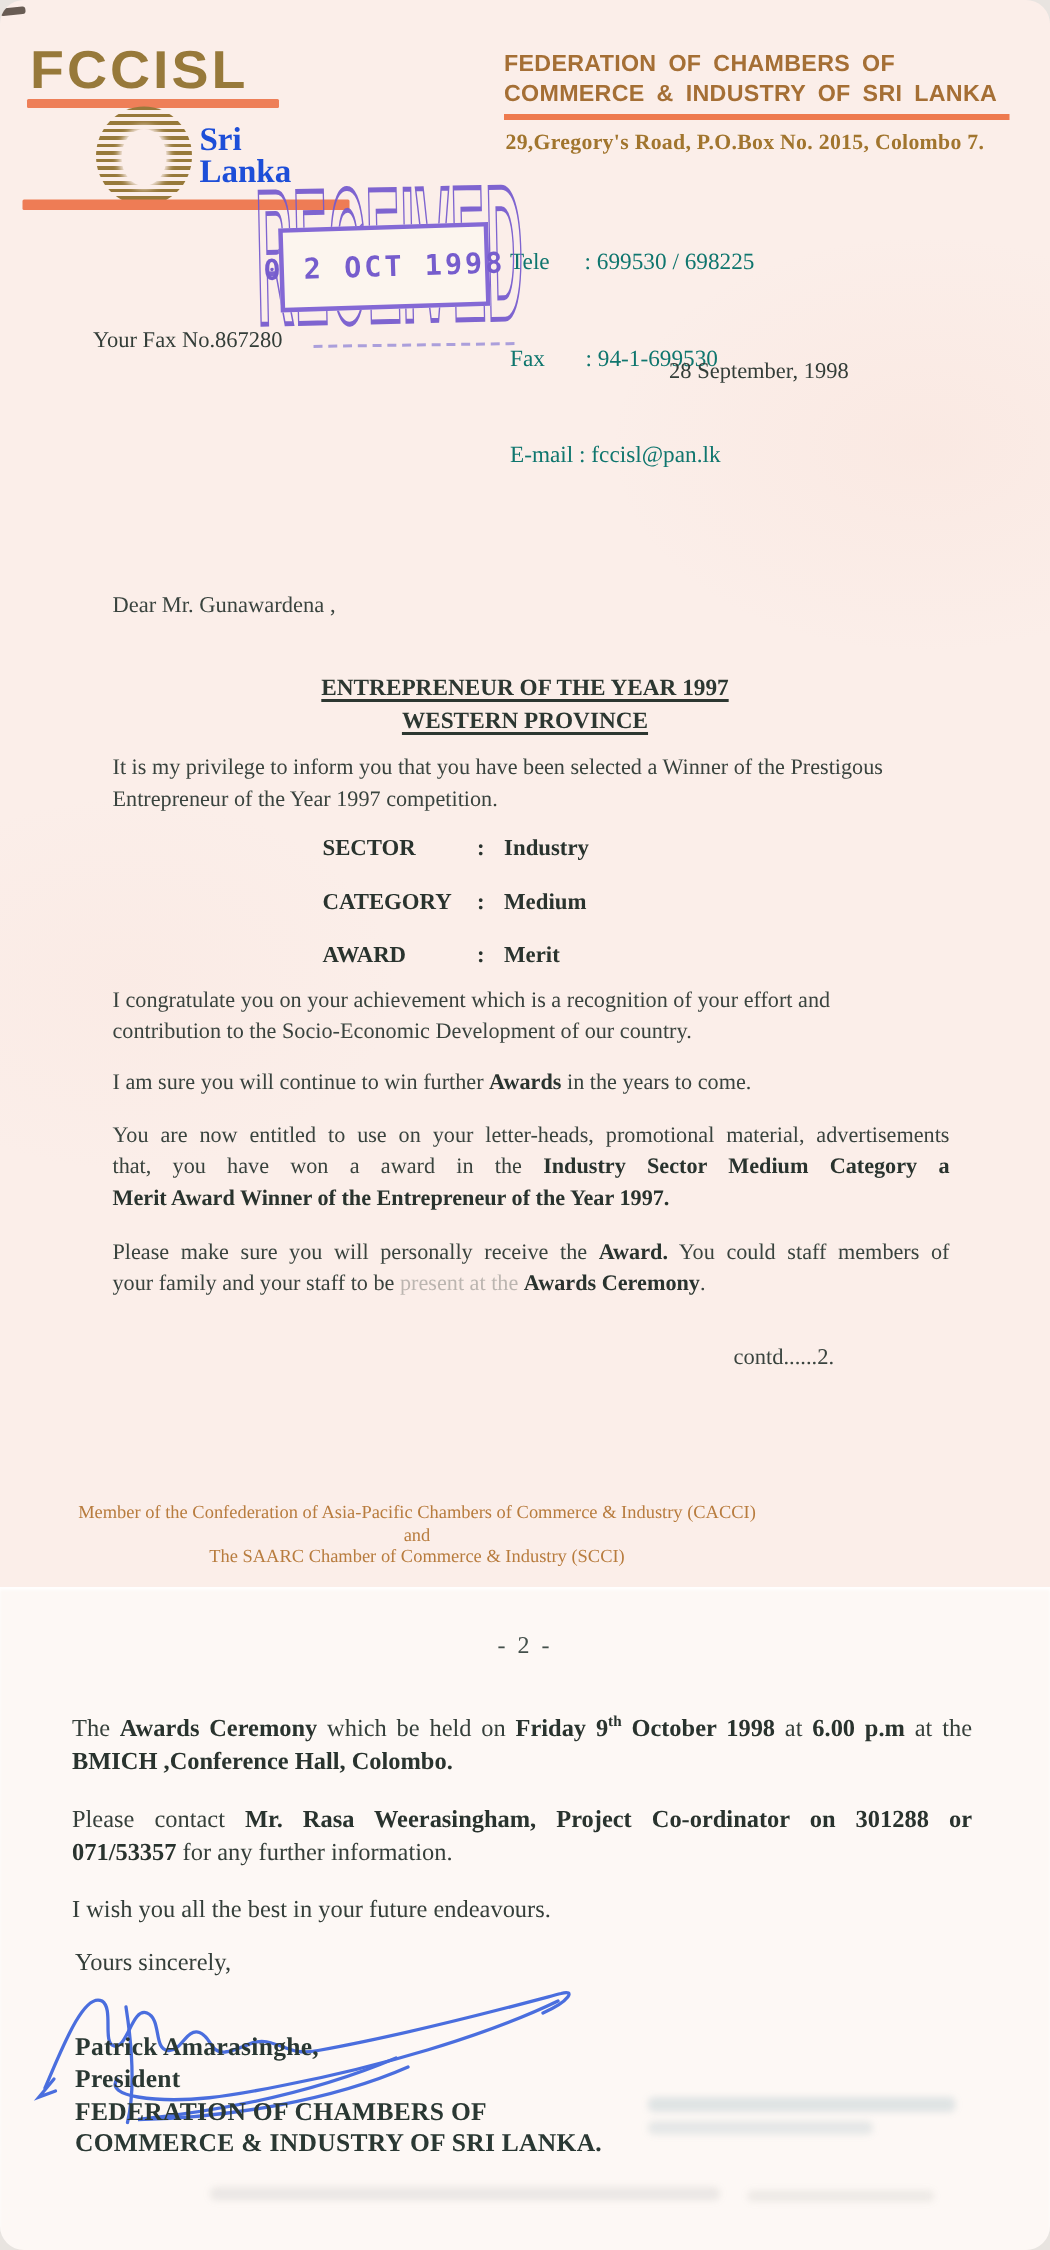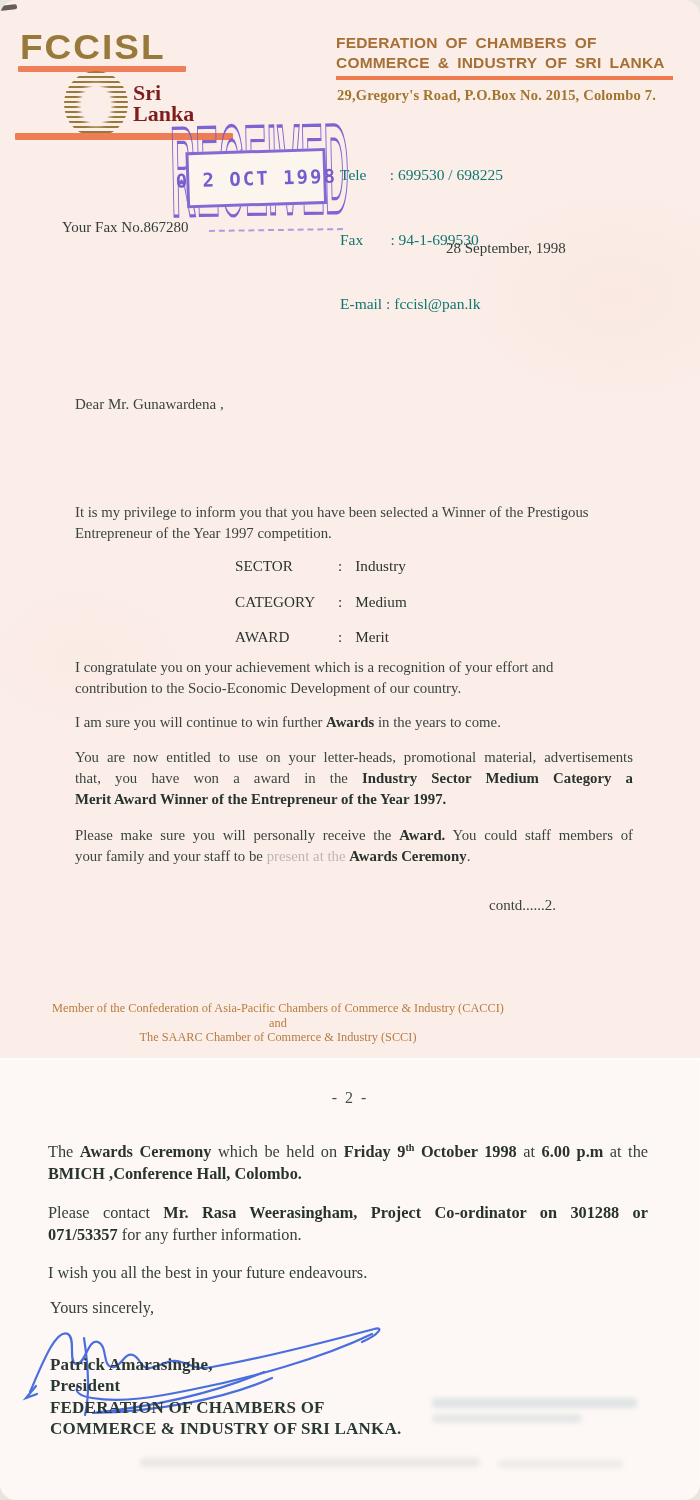--- a/index.html
+++ b/index.html
@@ -18,21 +18,21 @@
   
   .corner-mark{left:0;top:5px;width:17px;height:5px;background:#4d423a;transform:rotate(-6deg);opacity:.85;border-radius:2px;}
   .fccisl{left:20px;top:27px;font-family:"Liberation Sans",sans-serif;font-weight:bold;
           font-size:37px;letter-spacing:2px;color:#97793a;transform:scaleY(.96);transform-origin:left top;}
   .rule1{left:18px;top:66px;width:168px;height:6px;background:#ee7f58;border-radius:1px;}
   .rule2{left:15px;top:133px;width:218px;height:7px;background:#ee7c55;border-radius:1px;}
   .logo-circle{left:64px;top:71px;width:64px;height:66px;border-radius:50%;
     background:repeating-linear-gradient(to bottom,#97793a 0 2.2px,rgba(151,121,58,0) 2.2px 5px);}
   .logo-hole{left:81px;top:86px;width:30px;height:38px;border-radius:50%;background:#fbeee9;
     box-shadow:0 0 4px 2px #fbeee9;}
-  .sri-lanka{left:133px;top:82px;font-weight:bold;font-size:22px;color:#7f1d1d;line-height:21px;}
+  .sri-lanka{left:133px;top:82px;font-weight:bold;font-size:22px;color:#1d4ed8;line-height:21px;}
   .org-name{left:336px;top:33px;font-family:"Liberation Sans",sans-serif;font-weight:bold;
     font-size:15.5px;line-height:20px;color:#a56f35;word-spacing:3.5px;letter-spacing:.2px;}
   .rule3{left:336px;top:76px;width:337px;height:4px;background:#ee7a4e;}
   .lh-address{left:337px;top:87px;font-weight:bold;font-size:14.5px;color:#a1752e;letter-spacing:.2px;}
   .lh-contact{left:340px;top:121px;font-size:15.5px;line-height:21.5px;color:#0f766e;white-space:pre;}
 
   
   .stamp{left:170px;top:112px;width:182px;height:106px;transform:rotate(-1.2deg);opacity:.92;}
   .stamp svg{overflow:visible;display:block;}
   .stamp-box{position:absolute;left:16px;top:38px;width:134px;height:50px;background:#fdf6ef;
@@ -57,21 +57,21 @@
   .p1{left:75px;top:502px;}
   .p2{left:75px;top:657px;}
   .p3{left:75px;top:712px;}
   .p4{left:75px;top:747px;}
   .p5{left:75px;top:825px;}
   .tline{white-space:normal;}
   .tline.j{text-align:justify;text-align-last:justify;}
   .faded{color:rgba(57,67,62,.33);}
   sup{font-size:62%;vertical-align:super;line-height:0;}
 
-  .award-row{left:215px;font-weight:normal;font-size:15.2px;color:#29332e;margin-left:20px;}
+  .award-row{left:215px;font-weight:bold;font-size:15.2px;color:#29332e;}
   .award-row .lab{display:inline-block;width:103px;}
   .award-row .val{margin-left:13px;}
   .ar0{top:557px;}.ar1{top:593px;}.ar2{top:628px;}
 
   .contd{left:489px;top:897px;font-size:15px;}
 
   .footer{left:0;top:1001px;width:556px;text-align:center;font-size:12.3px;line-height:14.6px;color:#b87c3e;}
 
   
   .page-no{left:0;top:1089px;width:700px;text-align:center;font-size:16px;letter-spacing:2px;color:#44504b;}
@@ -129,20 +129,24 @@
       <span class="stamp-date">0 2 OCT 1998</span>
     </div>
   </div>
 
   <div class="abs your-fax">Your Fax No.867280</div>
   <div class="abs fax-dashes"></div>
   <div class="abs letter-date">28 September, 1998</div>
 
   <div class="abs salutation">Dear Mr. Gunawardena ,</div>
 
+  <div class="abs title-wrap">
+    <div>ENTREPRENEUR OF THE YEAR 1997</div>
+    <div>WESTERN PROVINCE</div>
+  </div>
 
   <div class="abs para block p1">
       <div class="tline"><span>It is my privilege to inform you that you have been selected a Winner of the Prestigous</span></div>
       <div class="tline"><span>Entrepreneur of the Year 1997 competition.</span></div>
     </div>
 
   <div class="abs award-row ar0">
     <span class="lab">SECTOR</span><span>:</span><span class="val">Industry</span>
   </div>
   <div class="abs award-row ar1">

